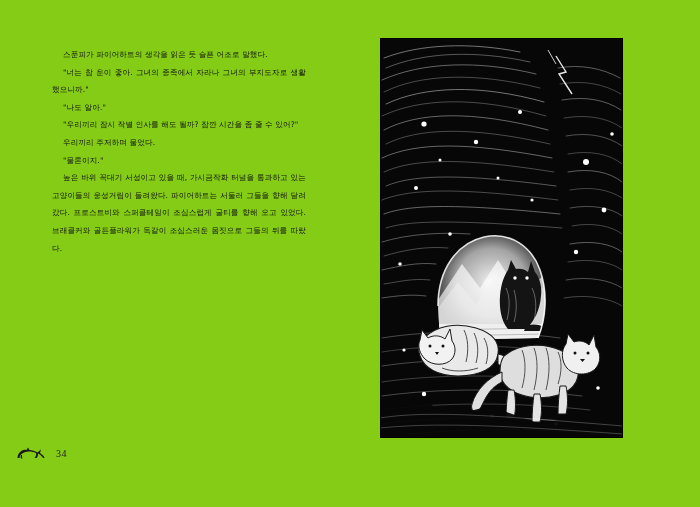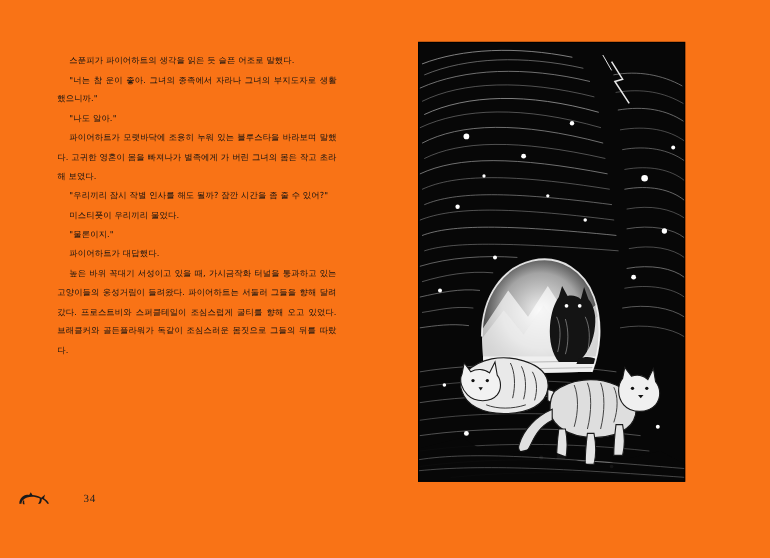--- a/index.html
+++ b/index.html
@@ -10,21 +10,21 @@
   body {
     width: 700px;
     height: 507px;
     overflow: hidden;
     font-family: "DejaVu Sans", sans-serif;
   }
   .page {
     position: relative;
     width: 700px;
     height: 507px;
-    background: #f97316;
+    background: #84cc16;
   }
 
   
   .text-page {
     position: absolute;
     left: 0;
     top: 0;
     width: 350px;
     height: 507px;
   }
@@ -63,21 +63,20 @@
     height: 16px;
   }
   .folio {
     position: absolute;
     left: 40px;
     top: 3px;
     font-family: "Liberation Serif", serif;
     font-size: 10px;
     color: #222222;
     letter-spacing: 0.5px;
-    margin-left: 20px;
   }
 
   
   .art-page {
     position: absolute;
     left: 350px;
     top: 0;
     width: 350px;
     height: 507px;
   }
@@ -100,25 +99,23 @@
 <body>
 
 <div class="page">
 
   <div class="text-page">
 
     <div class="body-text">
       <p>스푼피가 파이어하트의 생각을 읽은 듯 슬픈 어조로 말했다.</p>
       <p class="dialogue">"너는 참 운이 좋아. 그녀의 종족에서 자라나 그녀의 부지도자로 생활했으니까."</p>
       <p class="dialogue">"나도 알아."</p>
-      <p>파이어하트가 모랫바닥에 조용히 누워 있는 블루스타을 바라보며 말했다. 고귀한 영혼이 몸을 빠져나가 별족에게 가 버린 그녀의 몸은 작고 초라해 보였다.</p>
       <p class="dialogue">"우리끼리 잠시 작별 인사를 해도 될까? 잠깐 시간을 좀 줄 수 있어?"</p>
-      <p>미스티풋이 우리끼리 물었다.</p>
+      <p>우리끼리 주저하며 물었다.</p>
       <p class="dialogue">"물론이지."</p>
-      <p>파이어하트가 대답했다.</p>
       <p>높은 바위 꼭대기 서성이고 있을 때, 가시금작화 터널을 통과하고 있는 고양이들의 웅성거림이 들려왔다. 파이어하트는 서둘러 그들을 향해 달려갔다. 프로스트비와 스퍼클테일이 조심스럽게 굴티를 향해 오고 있었다. 브래클커와 골든플라워가 독같이 조심스러운 몸짓으로 그들의 뒤를 따랐다.</p>
     </div>
 
     <div class="footer">
       <svg class="cat-mark" viewBox="0 0 60 32">
         <path fill="#1a1a1a" d="M3,26 C3,20 6,14 12,11 C15,9 18,9 21,10 L24,5 L27,10 C32,10 38,12 43,15 L50,9 L48,16 C52,19 56,22 57,26 L54,26 C52,22 48,19 44,17 C44,21 43,24 41,26 L37,26 C40,23 41,19 40,16 C36,14 31,13 26,13 C20,13 14,15 10,19 C8,21 7,23 7,26 Z"></path>
         <path fill="#1a1a1a" d="M12,20 C12,23 12,25 13,27 L10,27 C9,25 9,22 10,20 Z"></path>
       </svg>
       <div class="folio">34</div>
     </div>

